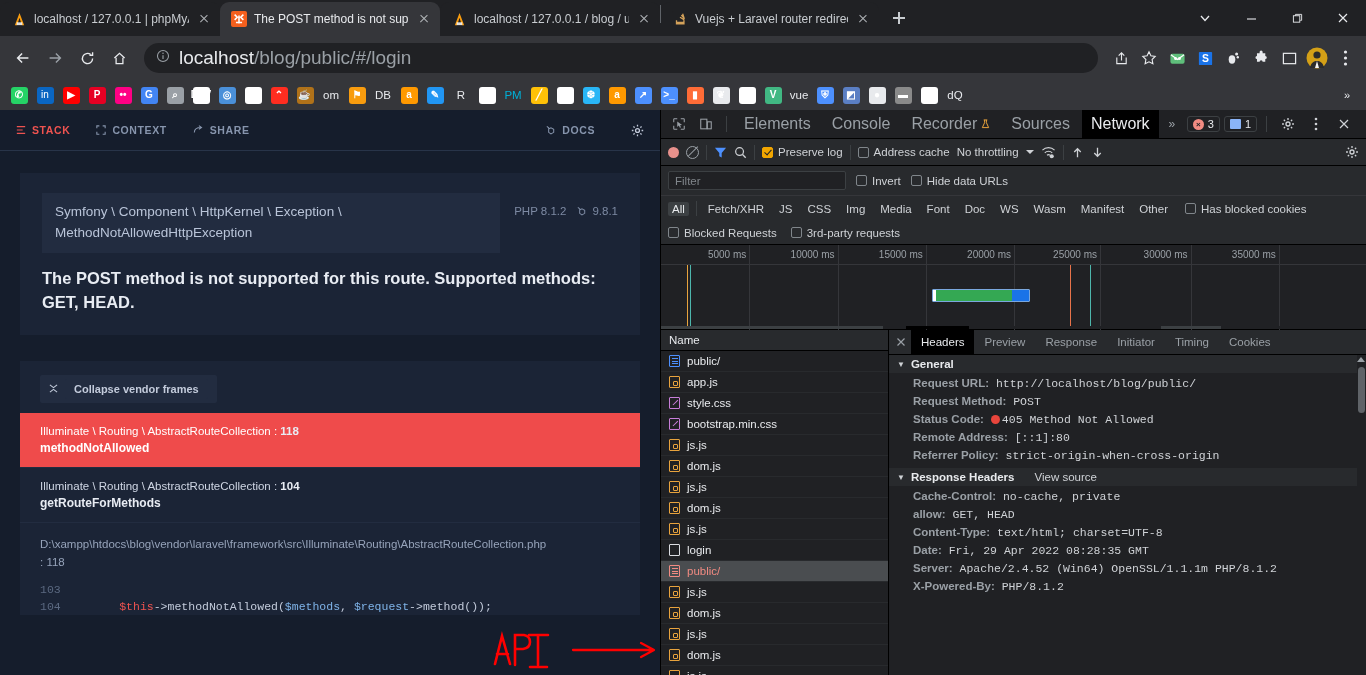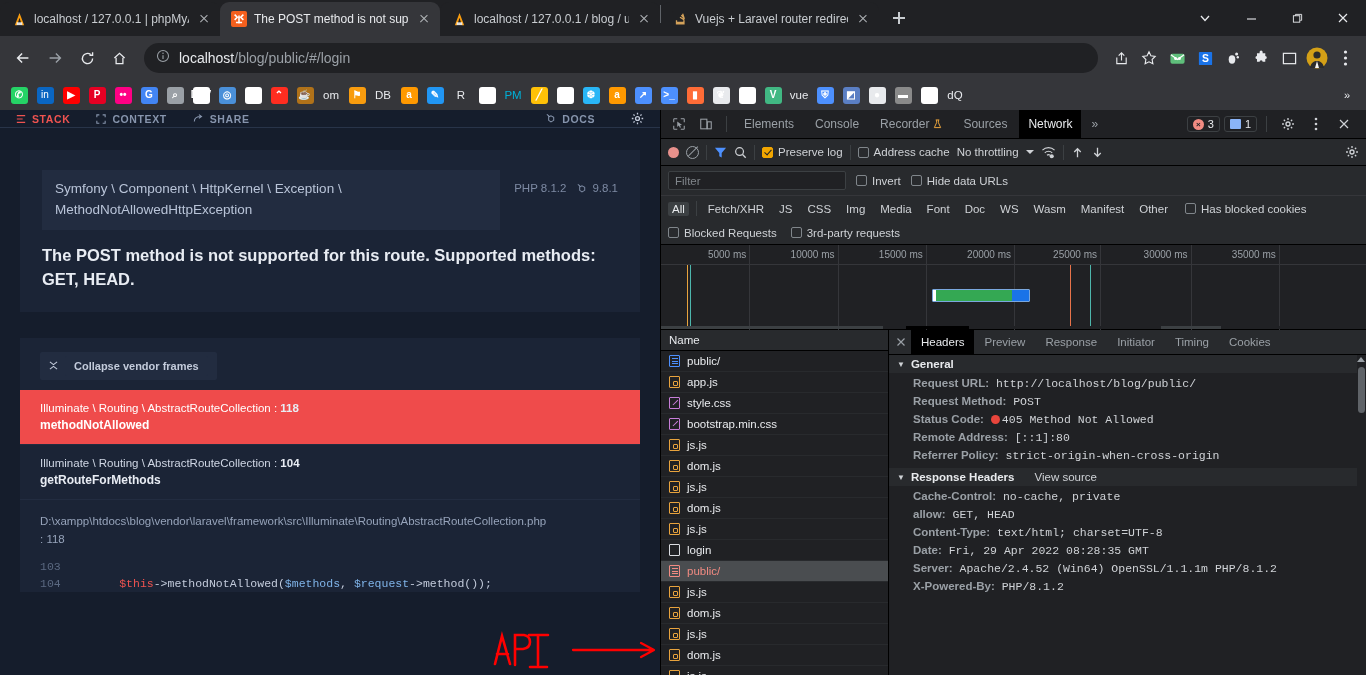--- a/index.html
+++ b/index.html
@@ -39,38 +39,38 @@
   .winbtn { width:46px; height:32px; display:flex; align-items:center;
             justify-content:center; color:#e8eaed; font-size:13px; }
 
   .navbar { height:44px; background:#35363a; display:flex; align-items:center;
             padding:0 8px; gap:2px; }
   .navicon { width:30px; height:30px; display:flex; align-items:center;
              justify-content:center; color:#e8eaed; font-size:17px; flex:none; }
   .omnibox { flex:1; height:30px; background:#202124; border-radius:16px;
              display:flex; align-items:center; padding:0 12px; gap:9px;
              margin:0 8px; min-width:0; }
-  .omni-url { font-size:14px; color:#9aa0a6; white-space:nowrap; overflow:hidden; }
+  .omni-url { font-size:19px; color:#9aa0a6; white-space:nowrap; overflow:hidden; }
   .omni-url b { color:#e8eaed; font-weight:400; }
   .tbicon { width:26px; height:26px; display:flex; align-items:center;
             justify-content:center; flex:none; }
 
   .bookmarks { height:30px; background:#35363a; display:flex; align-items:center;
                padding:0 6px; gap:0px; overflow:hidden; }
   .bm { width:26px; height:24px; display:flex; align-items:center;
         justify-content:center; flex:none; font-size:11px; color:#e8eaed; }
   .bm-label { color:#e8eaed; font-size:11.5px; padding:0 4px; flex:none; }
 
   
   #viewport { height:567px; display:flex; background:#1a202e; }
 
   
   #page { width:660px; height:567px; background:#151d2c; position:relative;
           overflow:hidden; }
-  .ig-nav { height:18px; background:#151d2c; border-bottom:1px solid #283449;
+  .ig-nav { height:41px; background:#151d2c; border-bottom:1px solid #283449;
             display:flex; align-items:center; padding:0 16px; gap:26px;
             font-size:10.5px; font-weight:bold; letter-spacing:.6px; }
   .ig-nav .item { display:flex; align-items:center; gap:6px; color:#8795ad; }
   .ig-nav .item.active { color:#ef5350; }
   .ig-nav .spacer { flex:1; }
   .ig-body { padding:22px 20px 0 20px; }
   .ig-card { background:#1b2436; padding:20px 22px; }
   .ig-exc-row { display:flex; align-items:flex-start; gap:14px; }
   .ig-exc { background:#222c40; padding:9px 13px; font-size:13.5px; color:#b9c4d8;
             line-height:1.55; flex:1; }
@@ -107,21 +107,21 @@
   
   #devtools { width:706px; height:567px; background:#202124; display:flex;
               flex-direction:column; border-left:1px solid #000;
               font-family:"Liberation Sans", sans-serif; }
   .dt-tabsbar { height:29px; background:#202124; display:flex; align-items:center;
                 padding:0 6px; gap:3px; border-bottom:1px solid #000; }
   .dt-tool { width:24px; height:24px; display:flex; align-items:center;
              justify-content:center; flex:none; }
   .dt-vsep { width:1px; height:16px; background:#3c4043; margin:0 5px; flex:none; }
   .dt-tab { padding:0 9px; height:29px; display:flex; align-items:center;
-            font-size:12px; color:#9aa0a6; gap:4px; }
+            font-size:16px; color:#9aa0a6; gap:4px; }
   .dt-tab.active { background:#000; color:#e8eaed; }
   .dt-more { padding:0 7px; color:#9aa0a6; font-size:12px; }
   .dt-right { margin-left:auto; display:flex; align-items:center; gap:4px;
               padding-right:4px; }
   .badge { display:flex; align-items:center; gap:4px; padding:1px 5px;
            border:1px solid #3c4043; border-radius:3px; font-size:11px;
            color:#e8eaed; }
   .dot-err { width:11px; height:11px; border-radius:50%; background:#f28b82;
              display:flex; align-items:center; justify-content:center;
              color:#202124; font-size:8px; font-weight:bold; }

